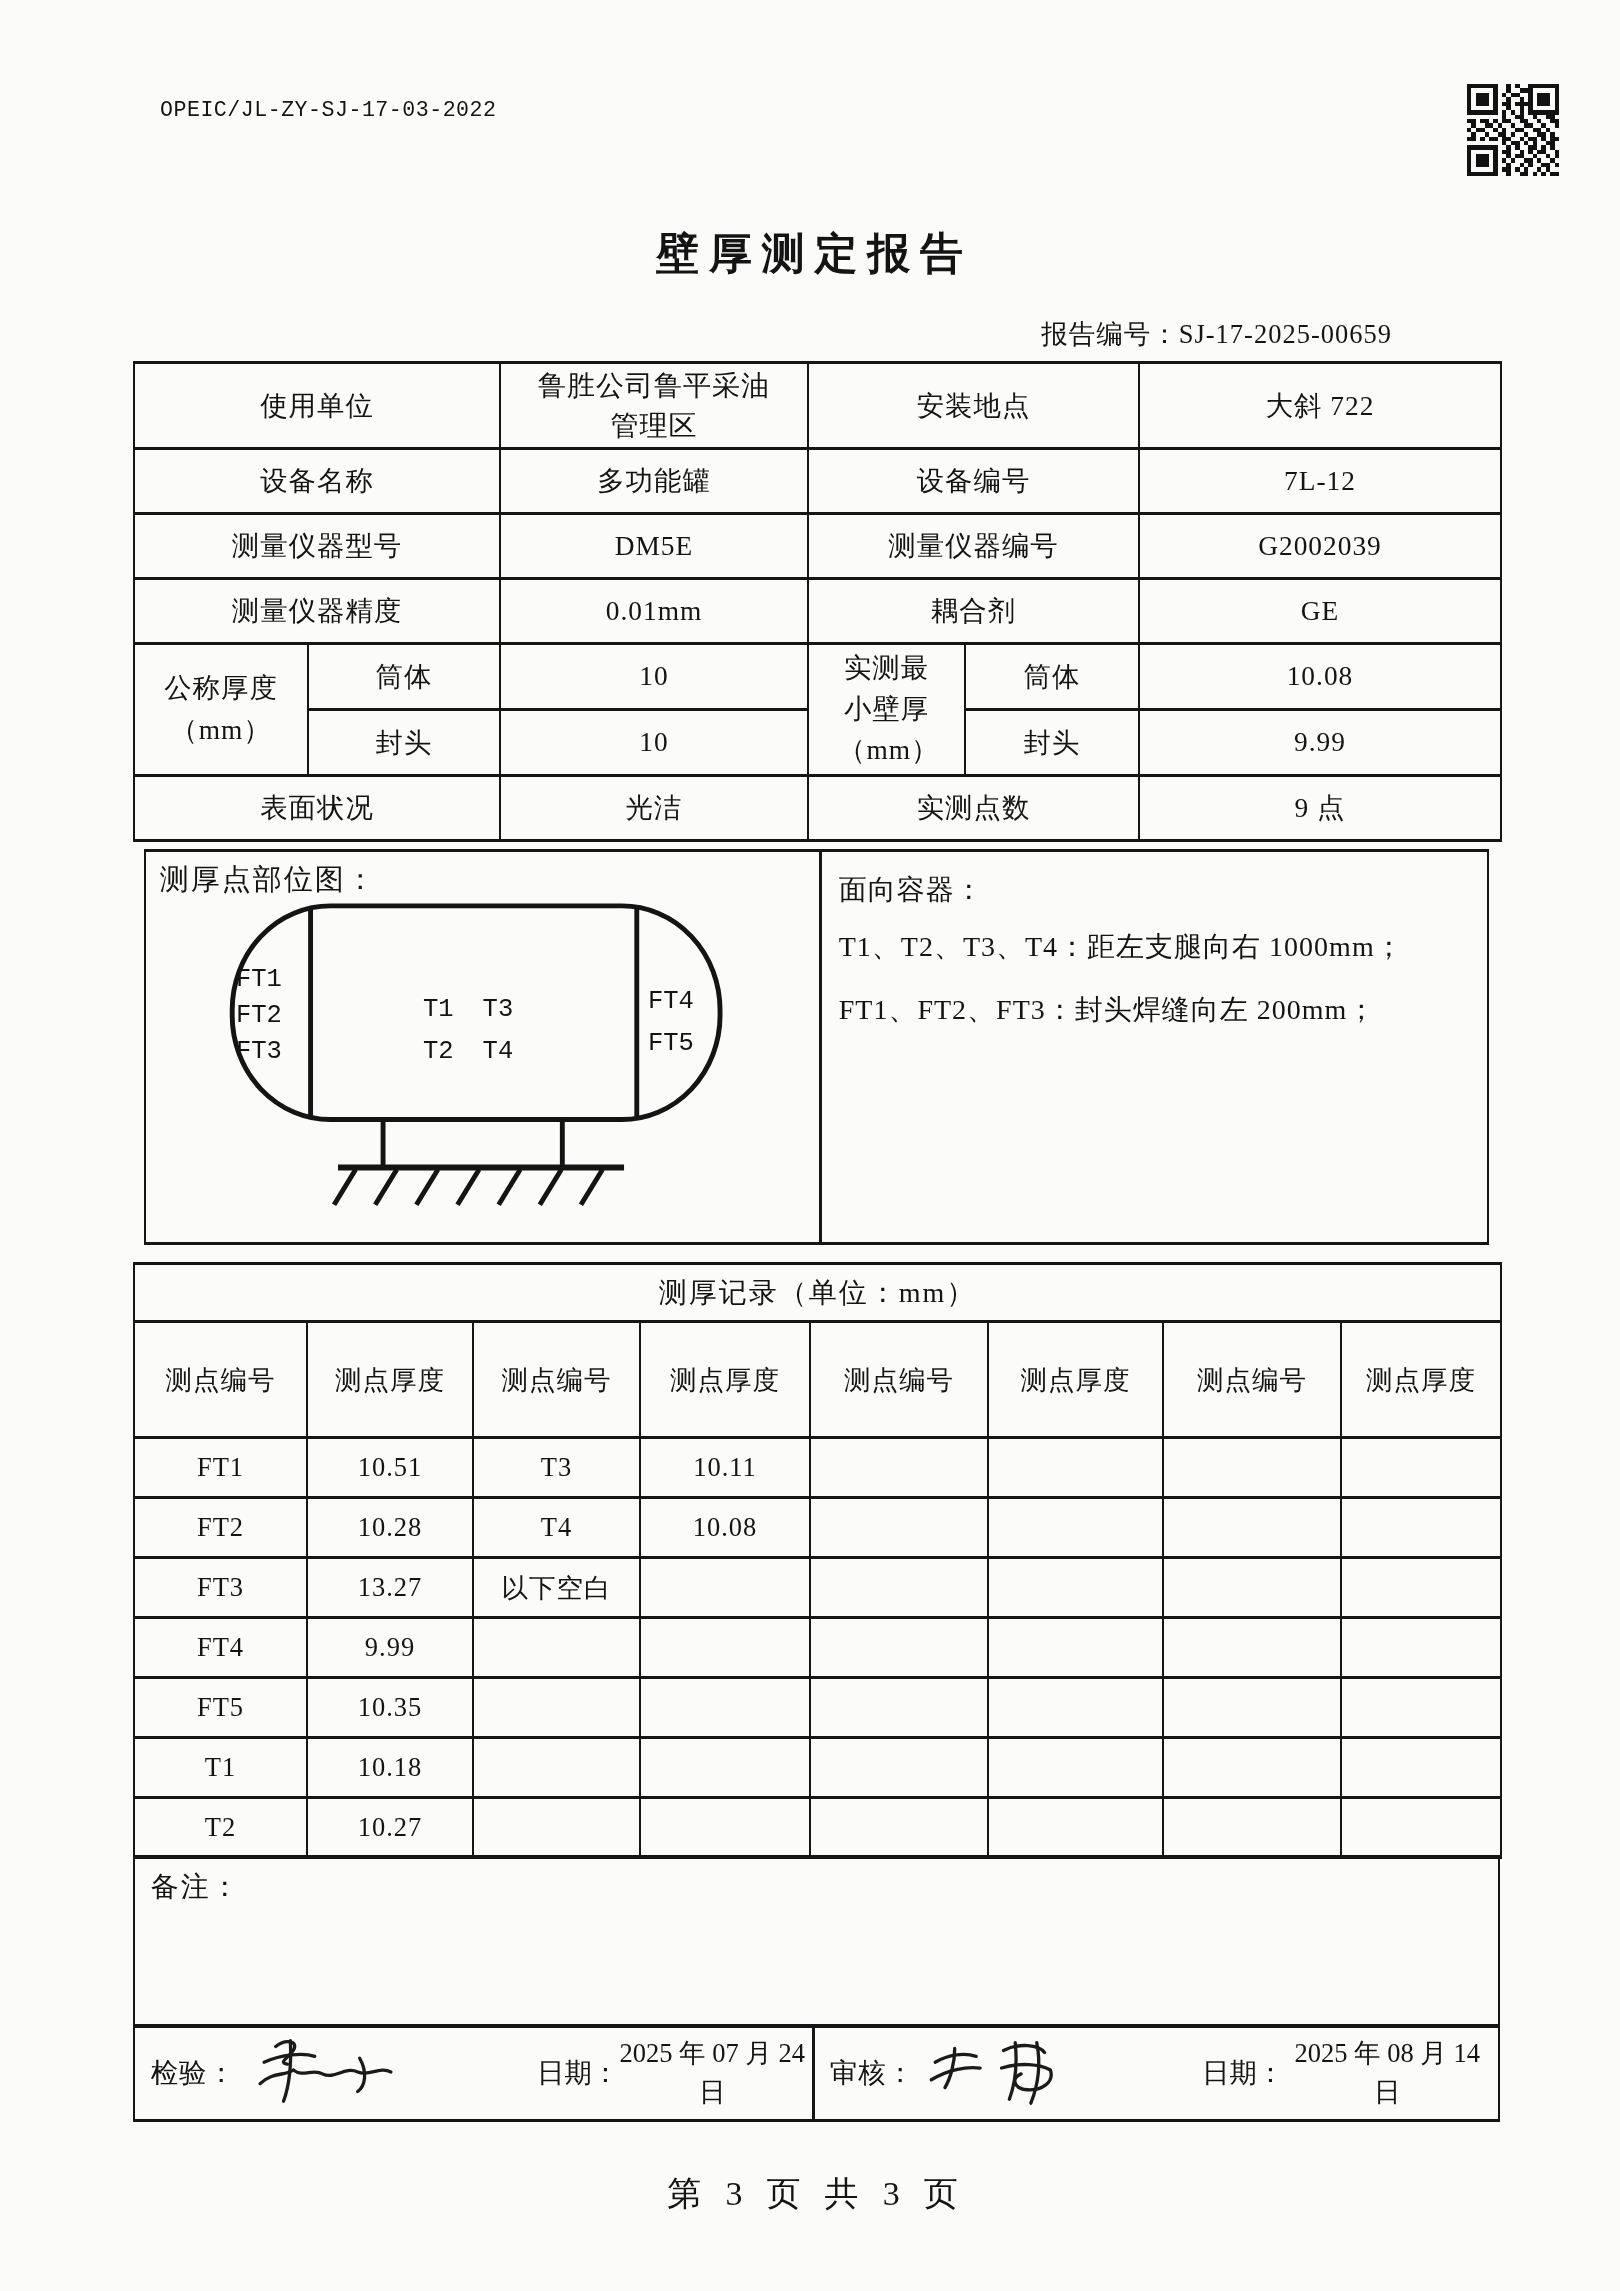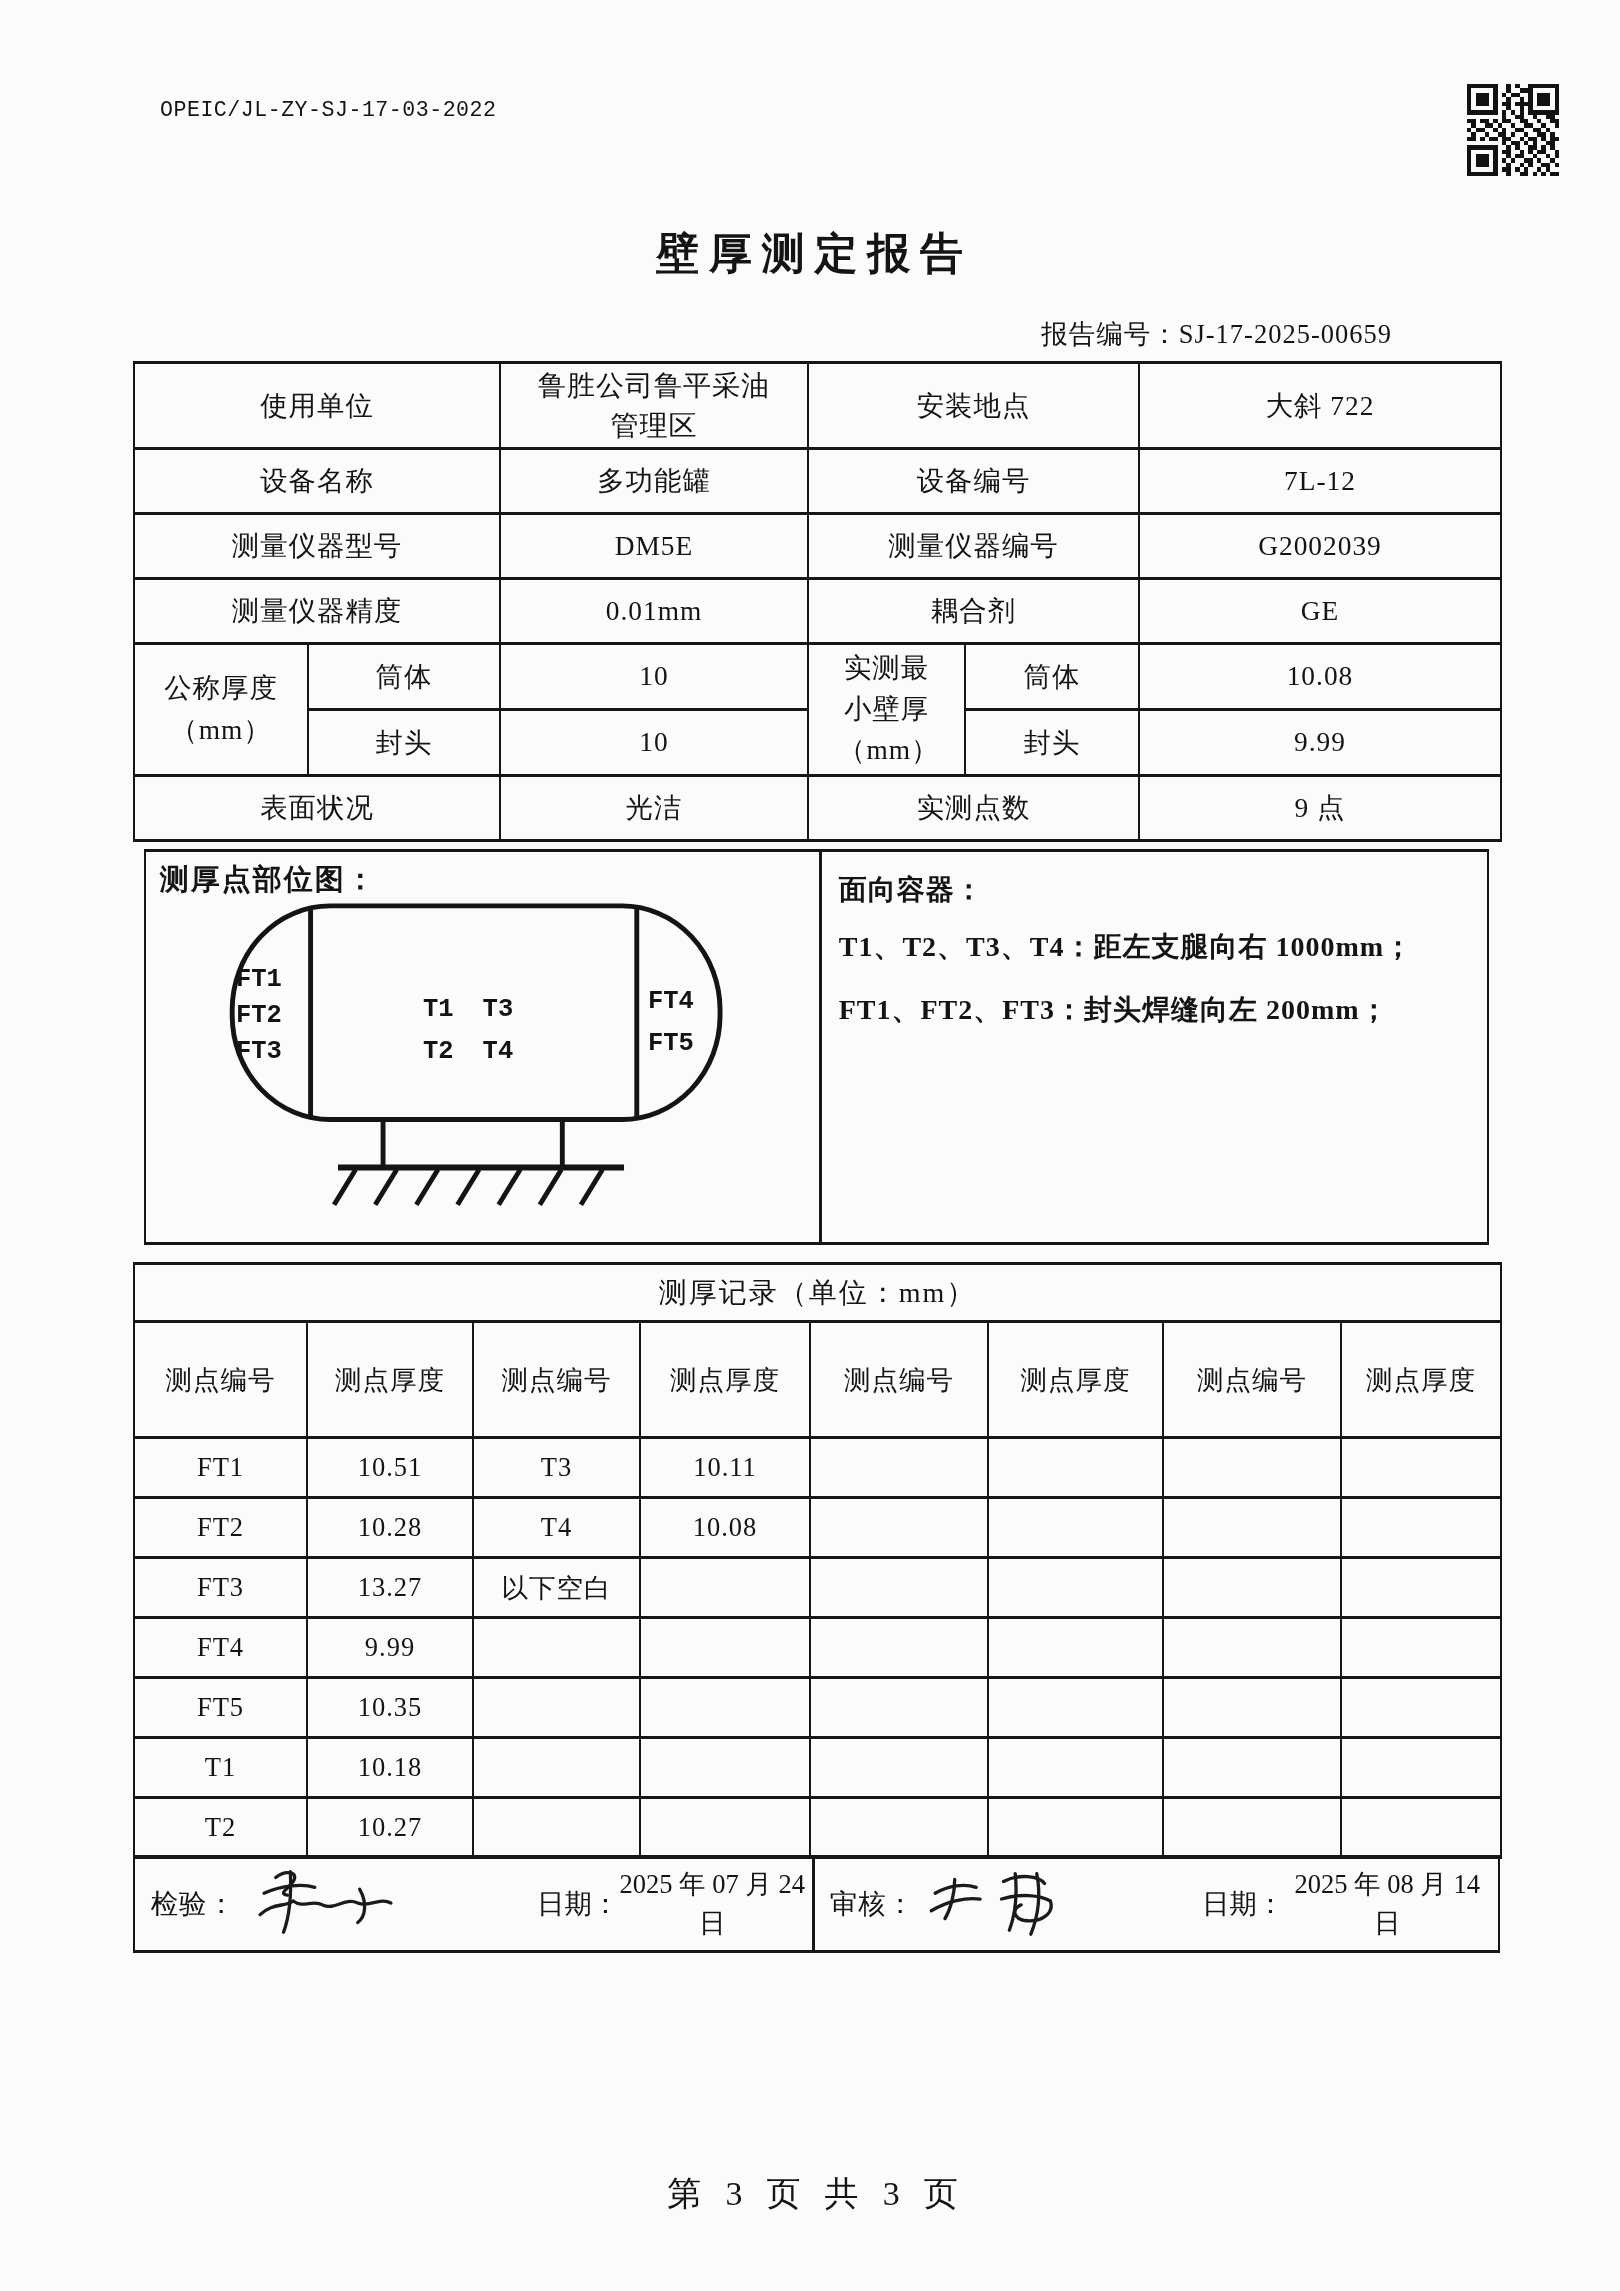--- a/index.html
+++ b/index.html
@@ -26,21 +26,21 @@
     overflow:hidden;letter-spacing:1px;
   }
   table + .block, .block + table, .block + .block, table + table{margin-top:-3.9px;}
   .wrap-cell{padding:0 27.4px;line-height:1.4;font-size:28px;}
   .tight3{padding:0 29px;line-height:1.5;}
   .tight6{padding:0 7.8px;line-height:1.5;}
   .block{
     border:2.9px solid #161616;border-top-width:3.9px;border-bottom-width:3.9px;
     box-sizing:border-box;background:transparent;
   }
-  .row-diagram{display:flex;width:1367px;height:428px;border:none;padding:11px;font-weight:bold;}
+  .row-diagram{display:flex;width:1367px;height:428px;border:none;padding:11px;}
   .dia-cell{
     position:relative;width:678px;box-sizing:border-box;height:396px;
     border:2.9px solid #161616;border-top-width:3.9px;border-bottom-width:3.9px;
   }
   .ori-cell{
     flex:1;box-sizing:border-box;height:396px;margin-left:-2.9px;
     border:2.9px solid #161616;border-top-width:3.9px;border-bottom-width:3.9px;
     padding:11.8px 17.6px 0 17.6px;text-align:left;
   }
   .dia-caption{position:absolute;left:13.7px;top:7.8px;font-size:29px;letter-spacing:2px;}
@@ -391,20 +391,23 @@
       <td></td>
           <td></td>
       <td></td>
           <td></td>
       <td></td>
           <td></td>
     </tr>
   </tbody>
     </table>
 
+  <div class="block remarks">
+    <span class="remarks-label">备注：</span>
+  </div>
 
   <div class="sign-row block" style="border:none;">
     <div class="sign-half sign-left">
       <span class="sign-label">检验：</span>
       <svg class="sig-svg" width="167" height="82" viewBox="0 0 170 84">
         <g fill="none" stroke="#1b1b1b" stroke-width="3.4" stroke-linecap="round">
           <path d="M34 18 C44 10 58 12 52 22 C47 30 36 34 46 36"></path>
           <path d="M22 34 C40 26 62 24 74 28"></path>
           <path d="M49 12 C50 34 48 58 42 74"></path>
           <path d="M18 56 C30 44 44 48 52 42 C62 50 72 40 82 46 C95 52 104 38 118 44 C130 49 140 38 152 44"></path>

